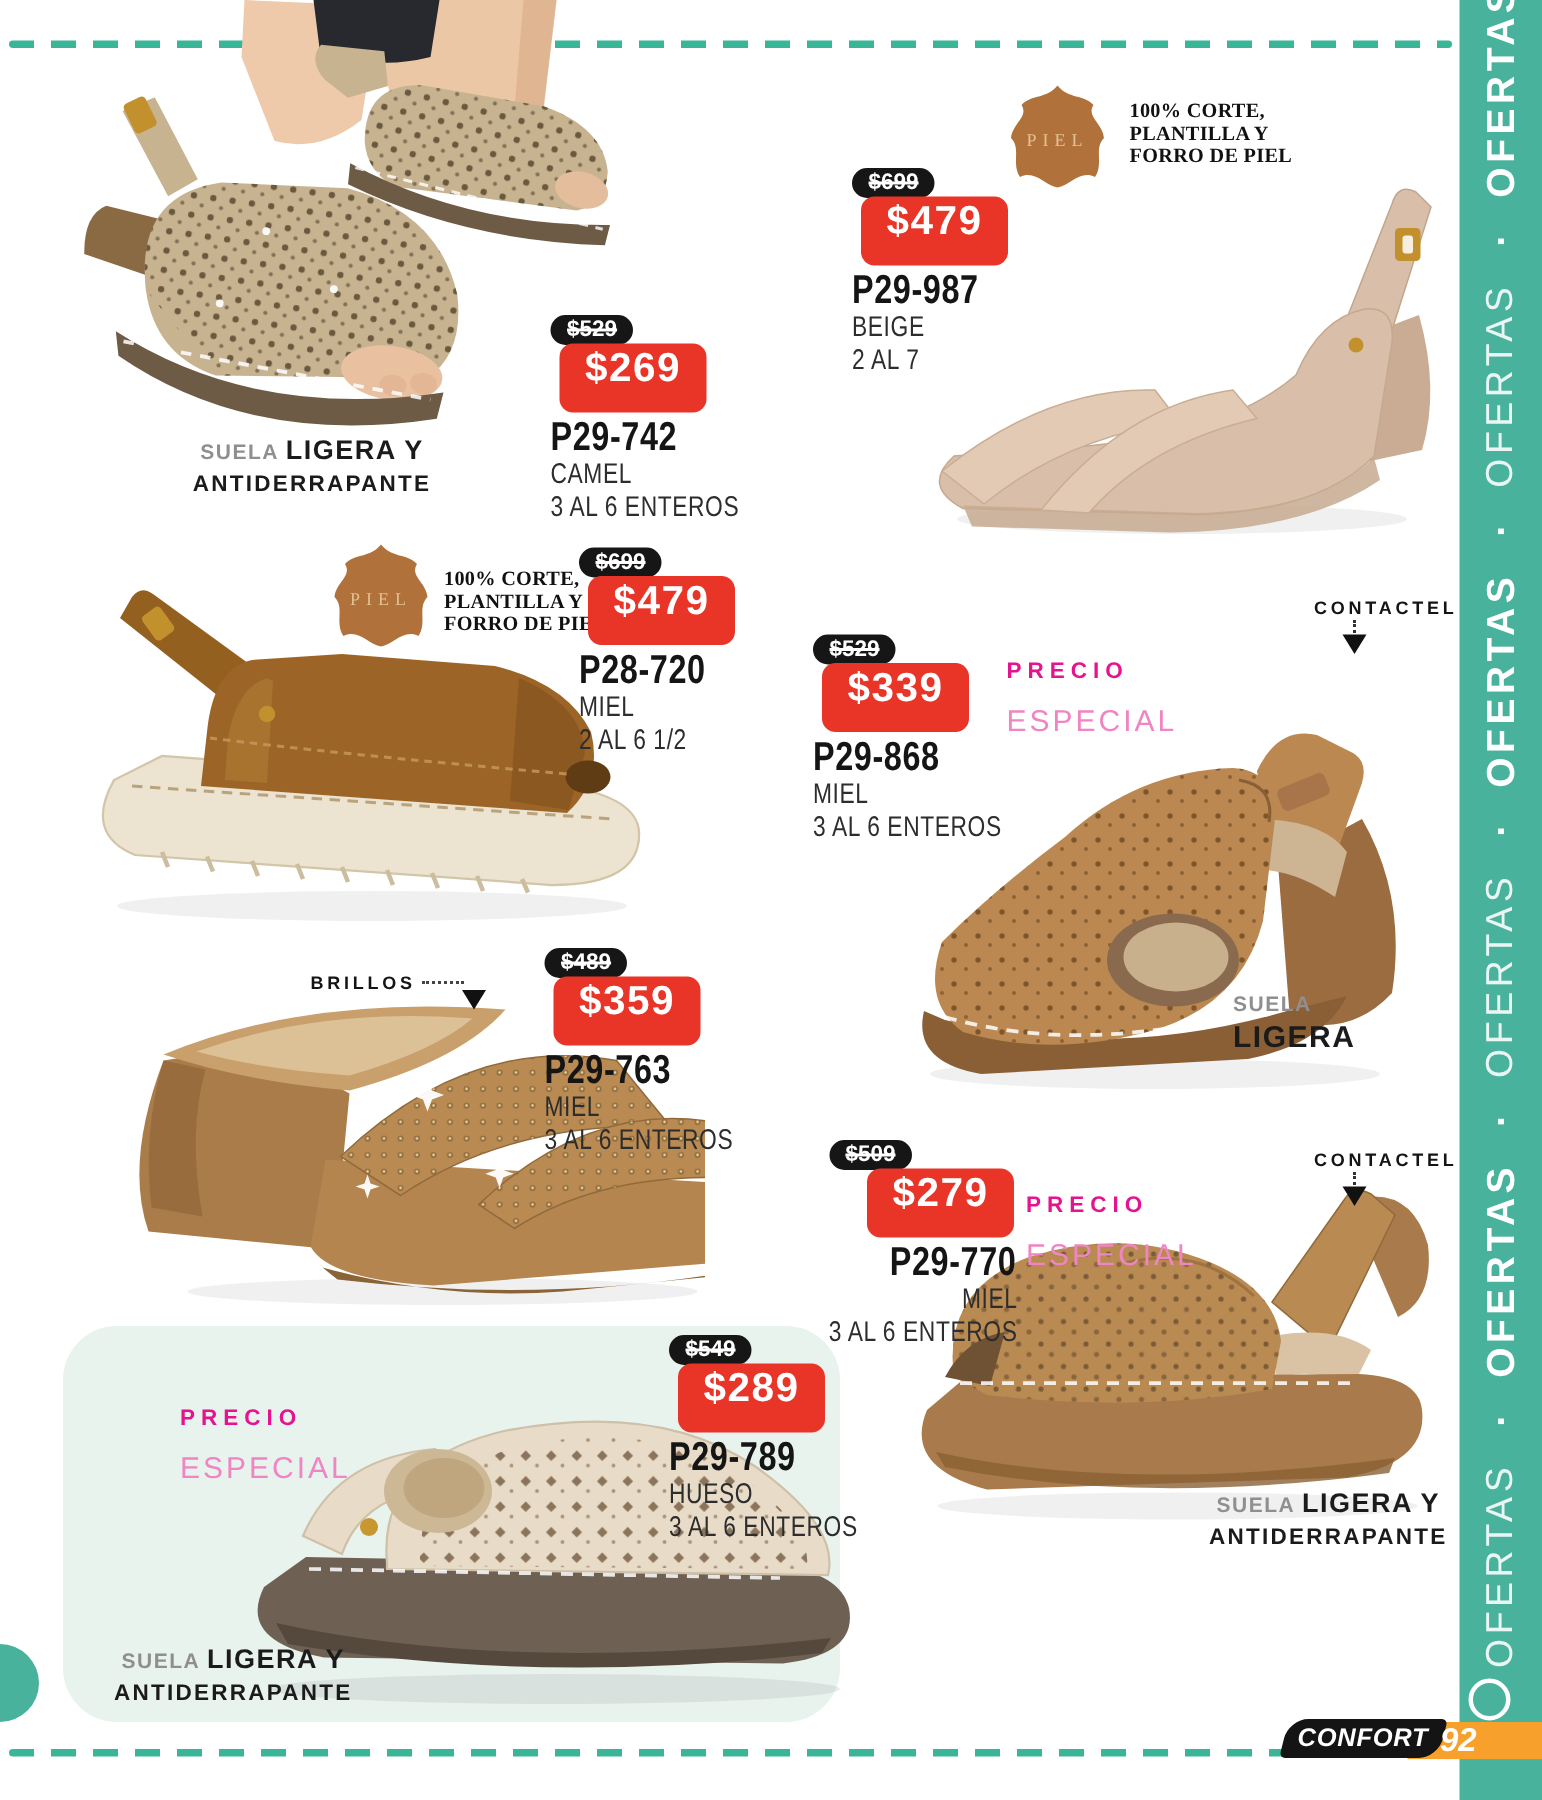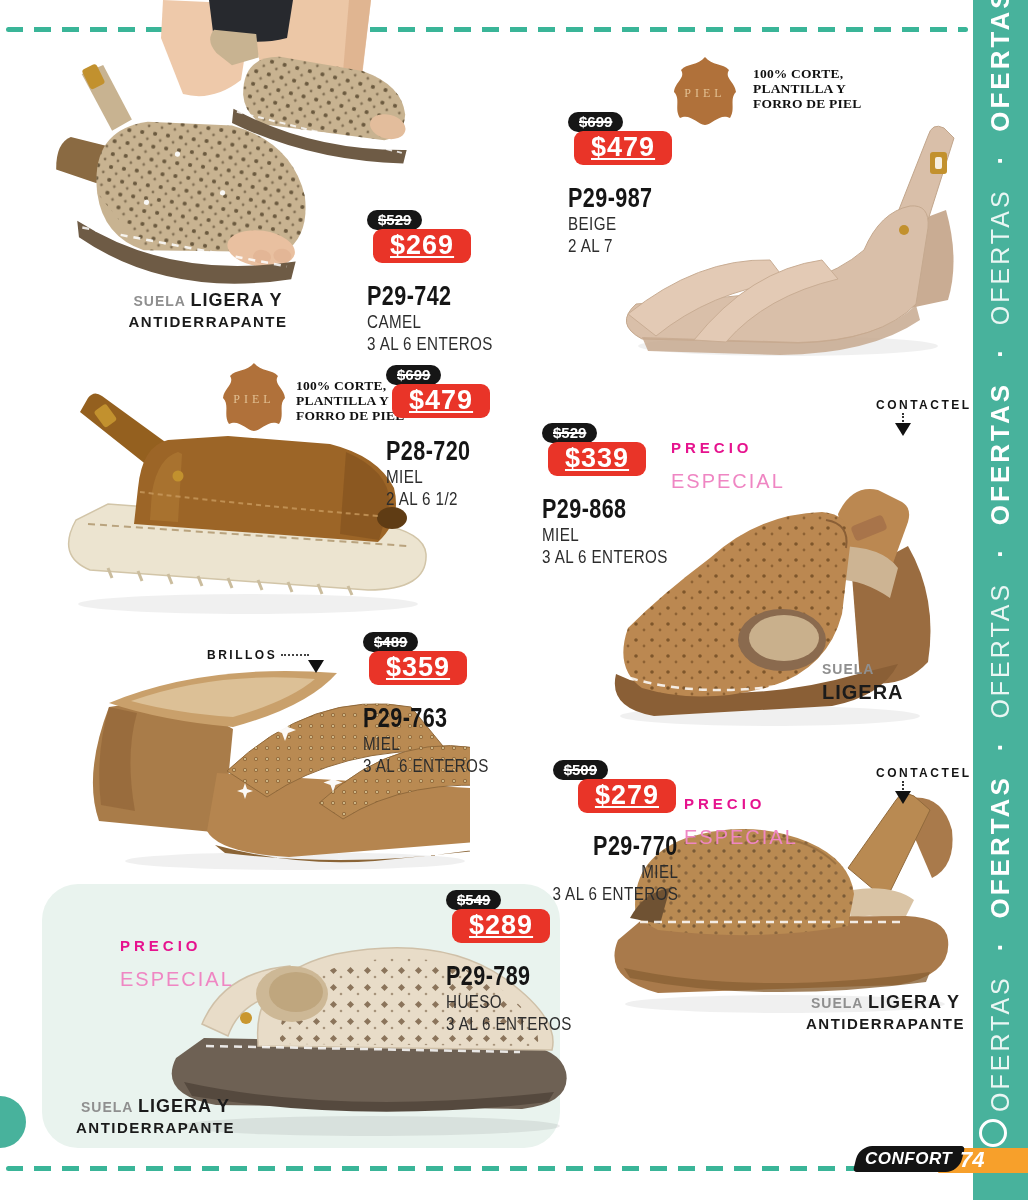--- a/index.html
+++ b/index.html
@@ -30,22 +30,22 @@
   .confort span{transform:skewX(14deg);color:#fff;font-style:italic;font-weight:800;font-size:17px;letter-spacing:.5px;}
   .pageband{position:absolute;left:938px;top:1148px;width:90px;height:25px;background:#f7a02b;
             clip-path:polygon(16% 0,100% 0,100% 100%,0 100%);}
   .pagenum{position:absolute;left:960px;top:1147px;color:#fff;font-style:italic;font-weight:800;font-size:22px;}
 
   
   .pb{position:absolute;display:flex;flex-direction:column;align-items:flex-start;z-index:5;}
   .pb .op{background:#161616;color:#fff;font-size:15px;font-weight:700;padding:1px 11px 2px;border-radius:11px;text-align:right;}
   .pb .op s{text-decoration-thickness:2px;}
   .pb .np{background:#e93428;color:#fff;font-weight:800;font-size:27px;line-height:31px;
-          padding:1px 17px 2px;border-radius:9px;margin-top:-1px;margin-left:6px;letter-spacing:1px;text-decoration:underline;}
-  .pb .code{font-size:27px;font-weight:800;color:#151515;margin-top:19px;line-height:28px;}
+          padding:1px 17px 14px;border-radius:9px;margin-top:-1px;margin-left:6px;letter-spacing:1px;}
+  .pb .code{font-size:27px;font-weight:800;color:#151515;margin-top:2px;line-height:28px;}
   .pb .var{font-size:19px;font-weight:500;color:#2d2d2d;margin-top:1px;line-height:21px;}
   .cnd{display:inline-block;transform:scaleX(.8);transform-origin:0 50%;white-space:nowrap;letter-spacing:.5px;}
   .pb.r{align-items:flex-end;}
   .pb.r .cnd{transform-origin:100% 50%;}
   .pb.r .op{margin-right:70px;}
   .pb.r .np{margin-left:0;margin-right:2px;}
 
   
   .precio{position:absolute;line-height:1;z-index:5;}
   .precio .p1{color:#e6138e;font-weight:800;font-size:15px;letter-spacing:4px;}
@@ -380,15 +380,15 @@
       <span class="of-b">OFERTAS</span>
 
     </div>
   </div>
   <div class="ring"></div>
   <div class="teal-pebble"></div>
   <div class="pageband"></div>
   <div class="confort">
     <span>CONFORT</span>
   </div>
-  <div class="pagenum">74</div>
+  <div class="pagenum">92</div>
 
 </div>
 
 </body></html>

